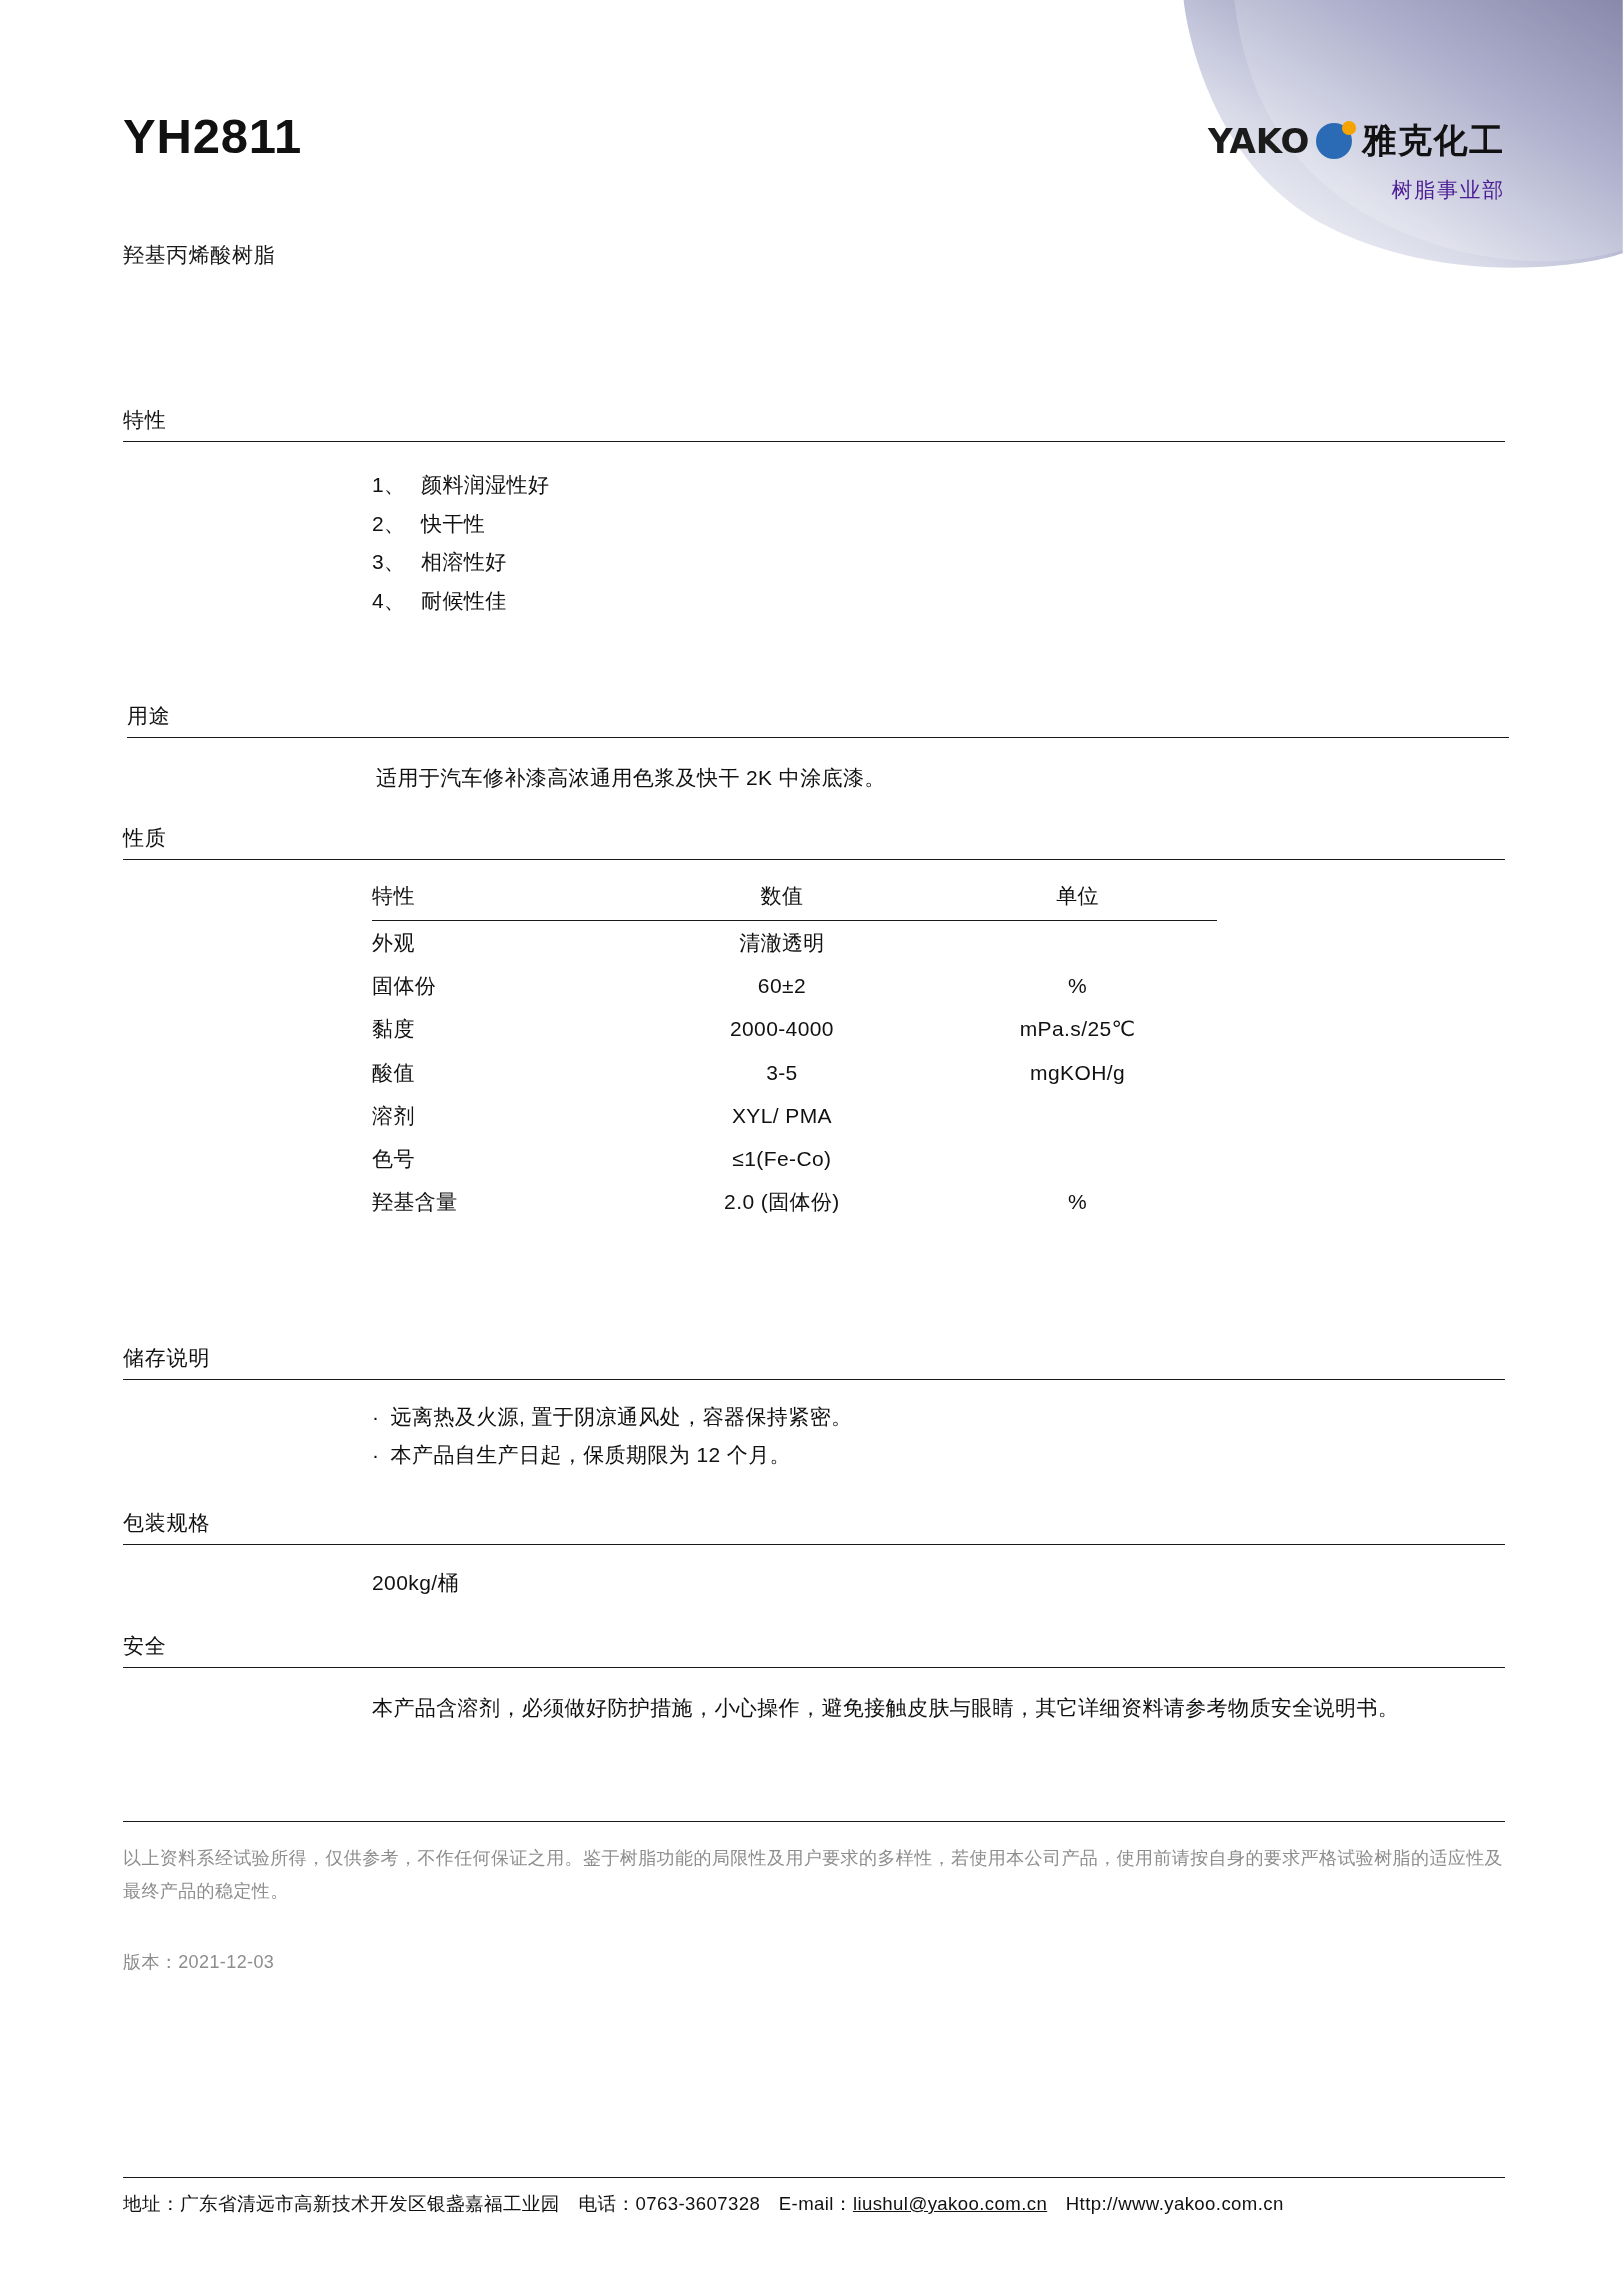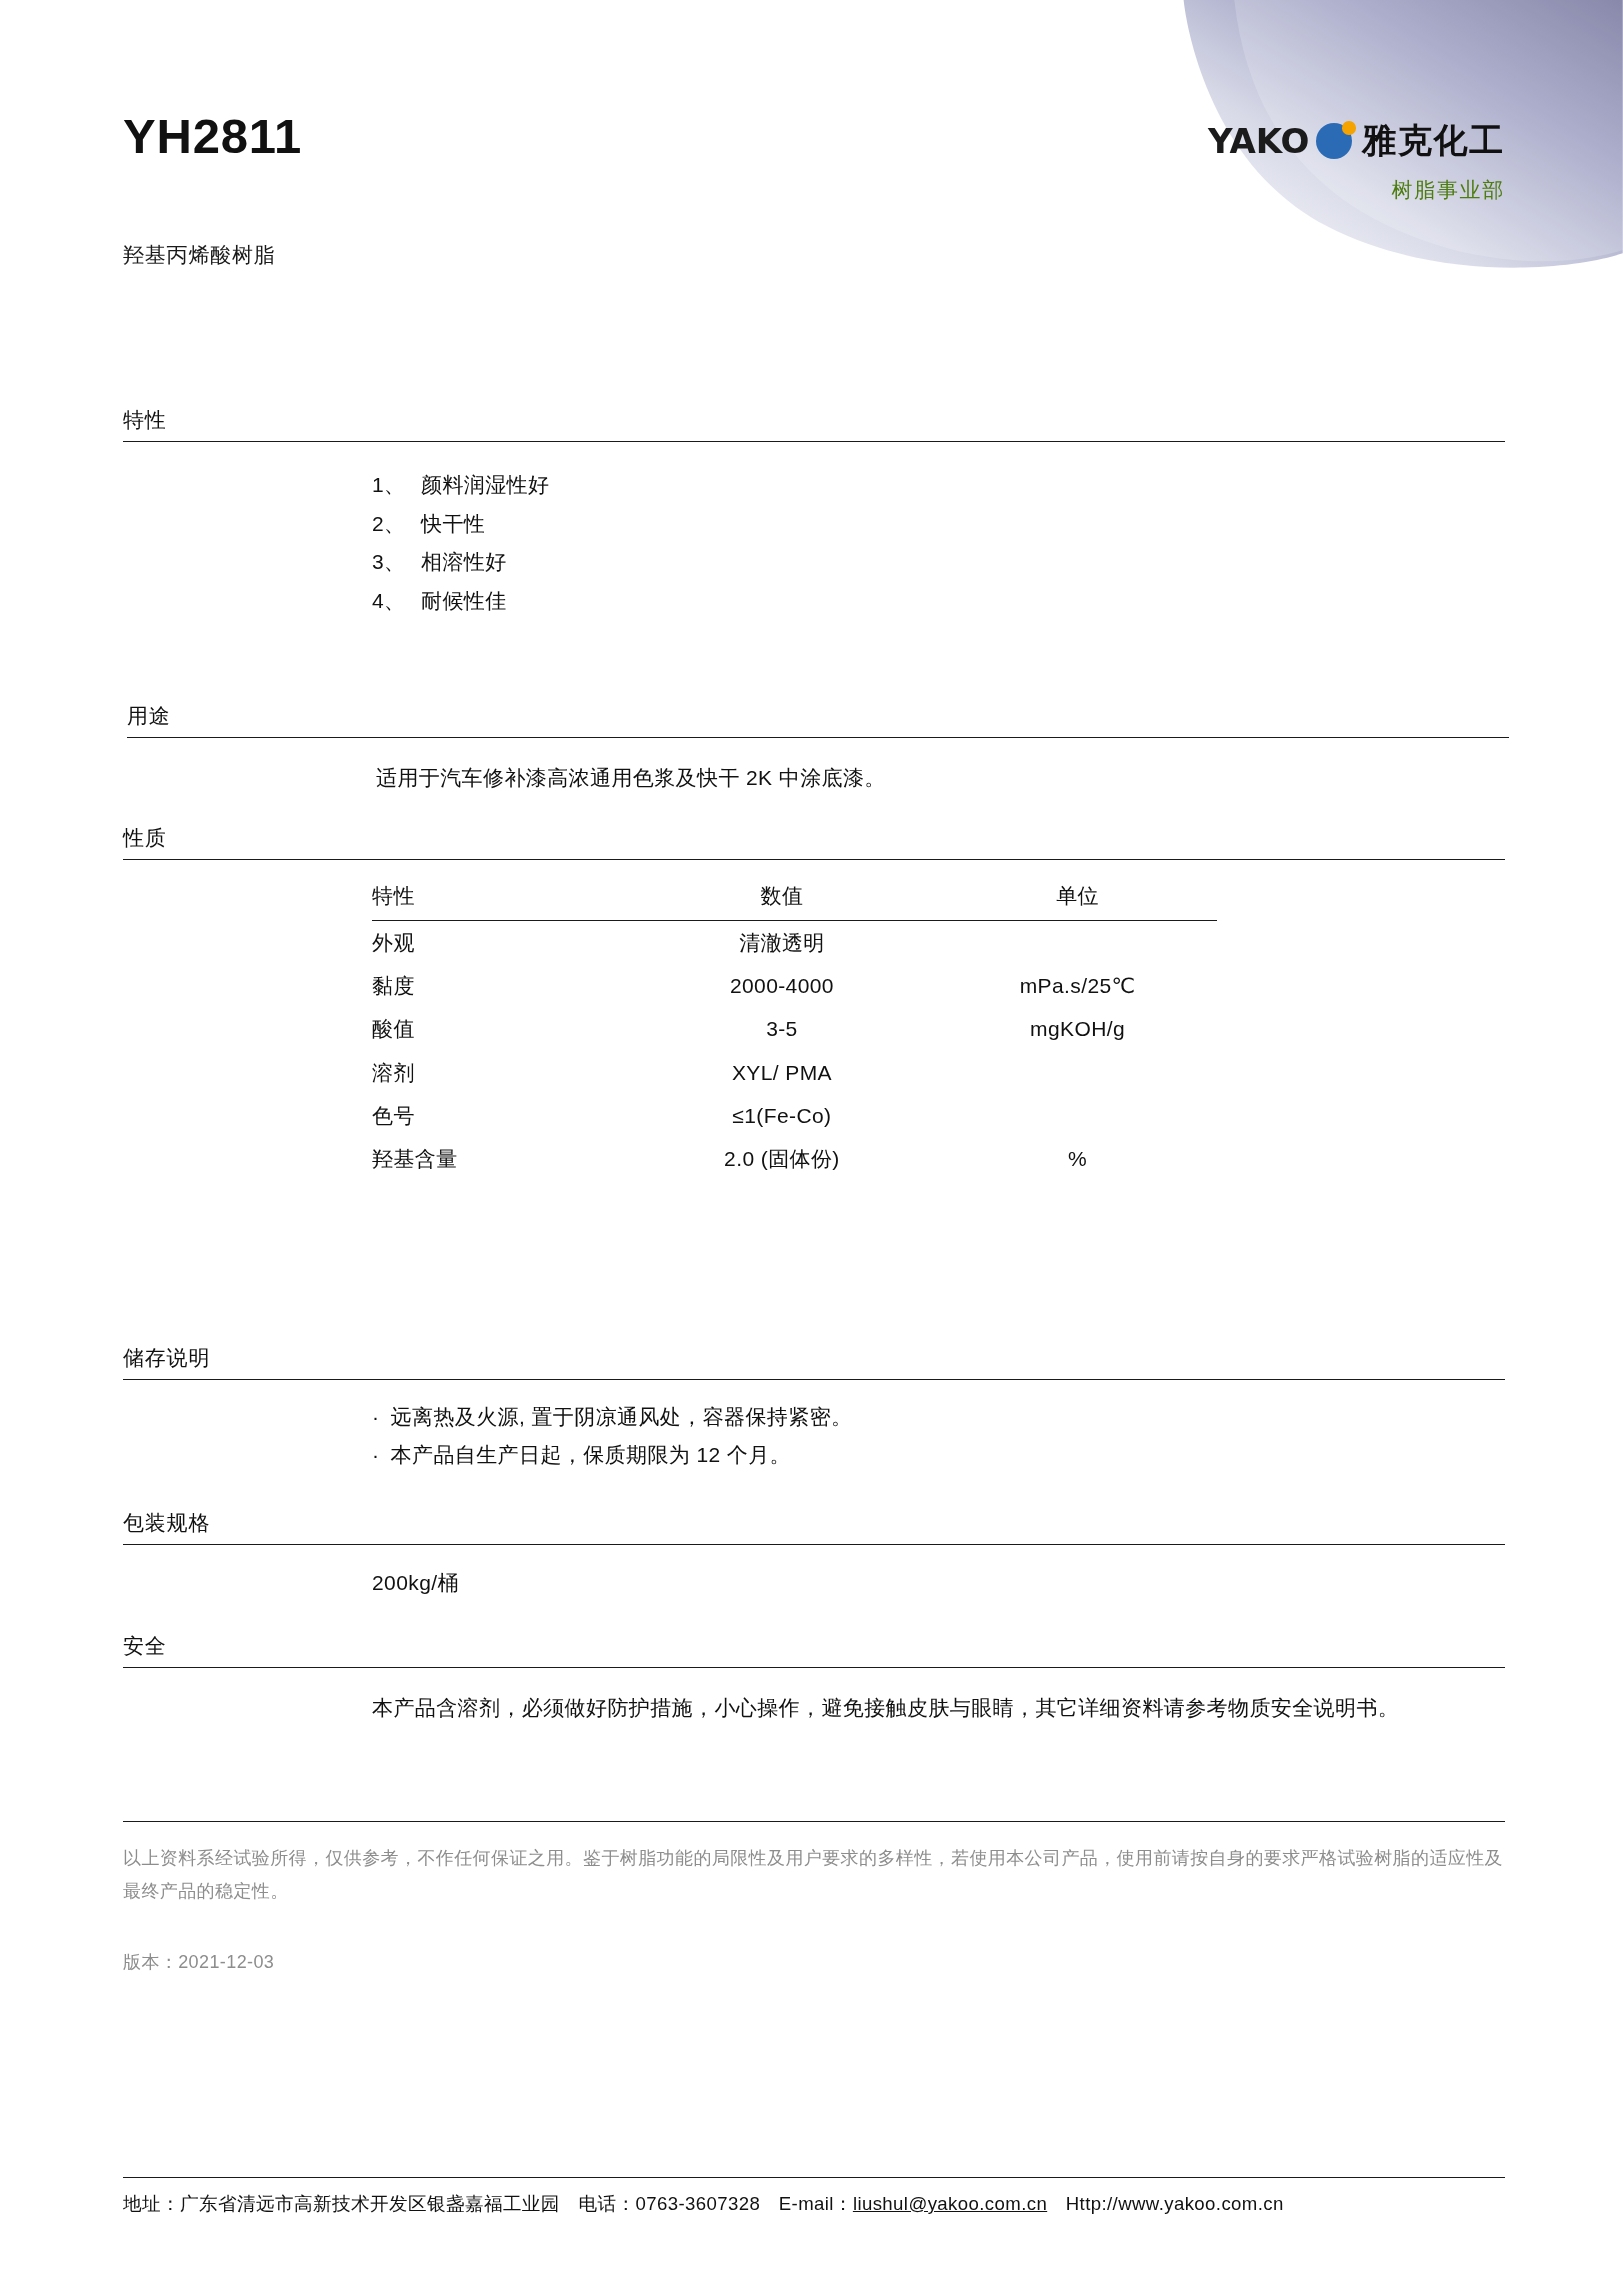--- a/index.html
+++ b/index.html
@@ -93,21 +93,21 @@
   }
   .brand-cn {
     font-size: 34px;
     font-weight: bold;
     color: #111111;
     letter-spacing: 1.7px;
   }
   .brand-dept {
     margin-top: 12px;
     font-size: 21px;
-    color: #4d7c0f;
+    color: #4c1d95;
     letter-spacing: 1.7px;
   }
 
   .section {
     position: relative;
   }
   .section-head {
     position: relative;
     margin: 0 118px 0 123px;
   }
@@ -289,20 +289,25 @@
           <th class="col-unit">单位</th>
         </tr>
       </thead>
       <tbody>
         <tr>
           <td class="col-prop">外观</td>
           <td class="col-val">清澈透明</td>
           <td class="col-unit"></td>
         </tr>
         <tr>
+          <td class="col-prop">固体份</td>
+          <td class="col-val">60±2</td>
+          <td class="col-unit">%</td>
+        </tr>
+        <tr>
           <td class="col-prop">黏度</td>
           <td class="col-val">2000-4000</td>
           <td class="col-unit">mPa.s/25℃</td>
         </tr>
         <tr>
           <td class="col-prop">酸值</td>
           <td class="col-val">3-5</td>
           <td class="col-unit">mgKOH/g</td>
         </tr>
         <tr>

